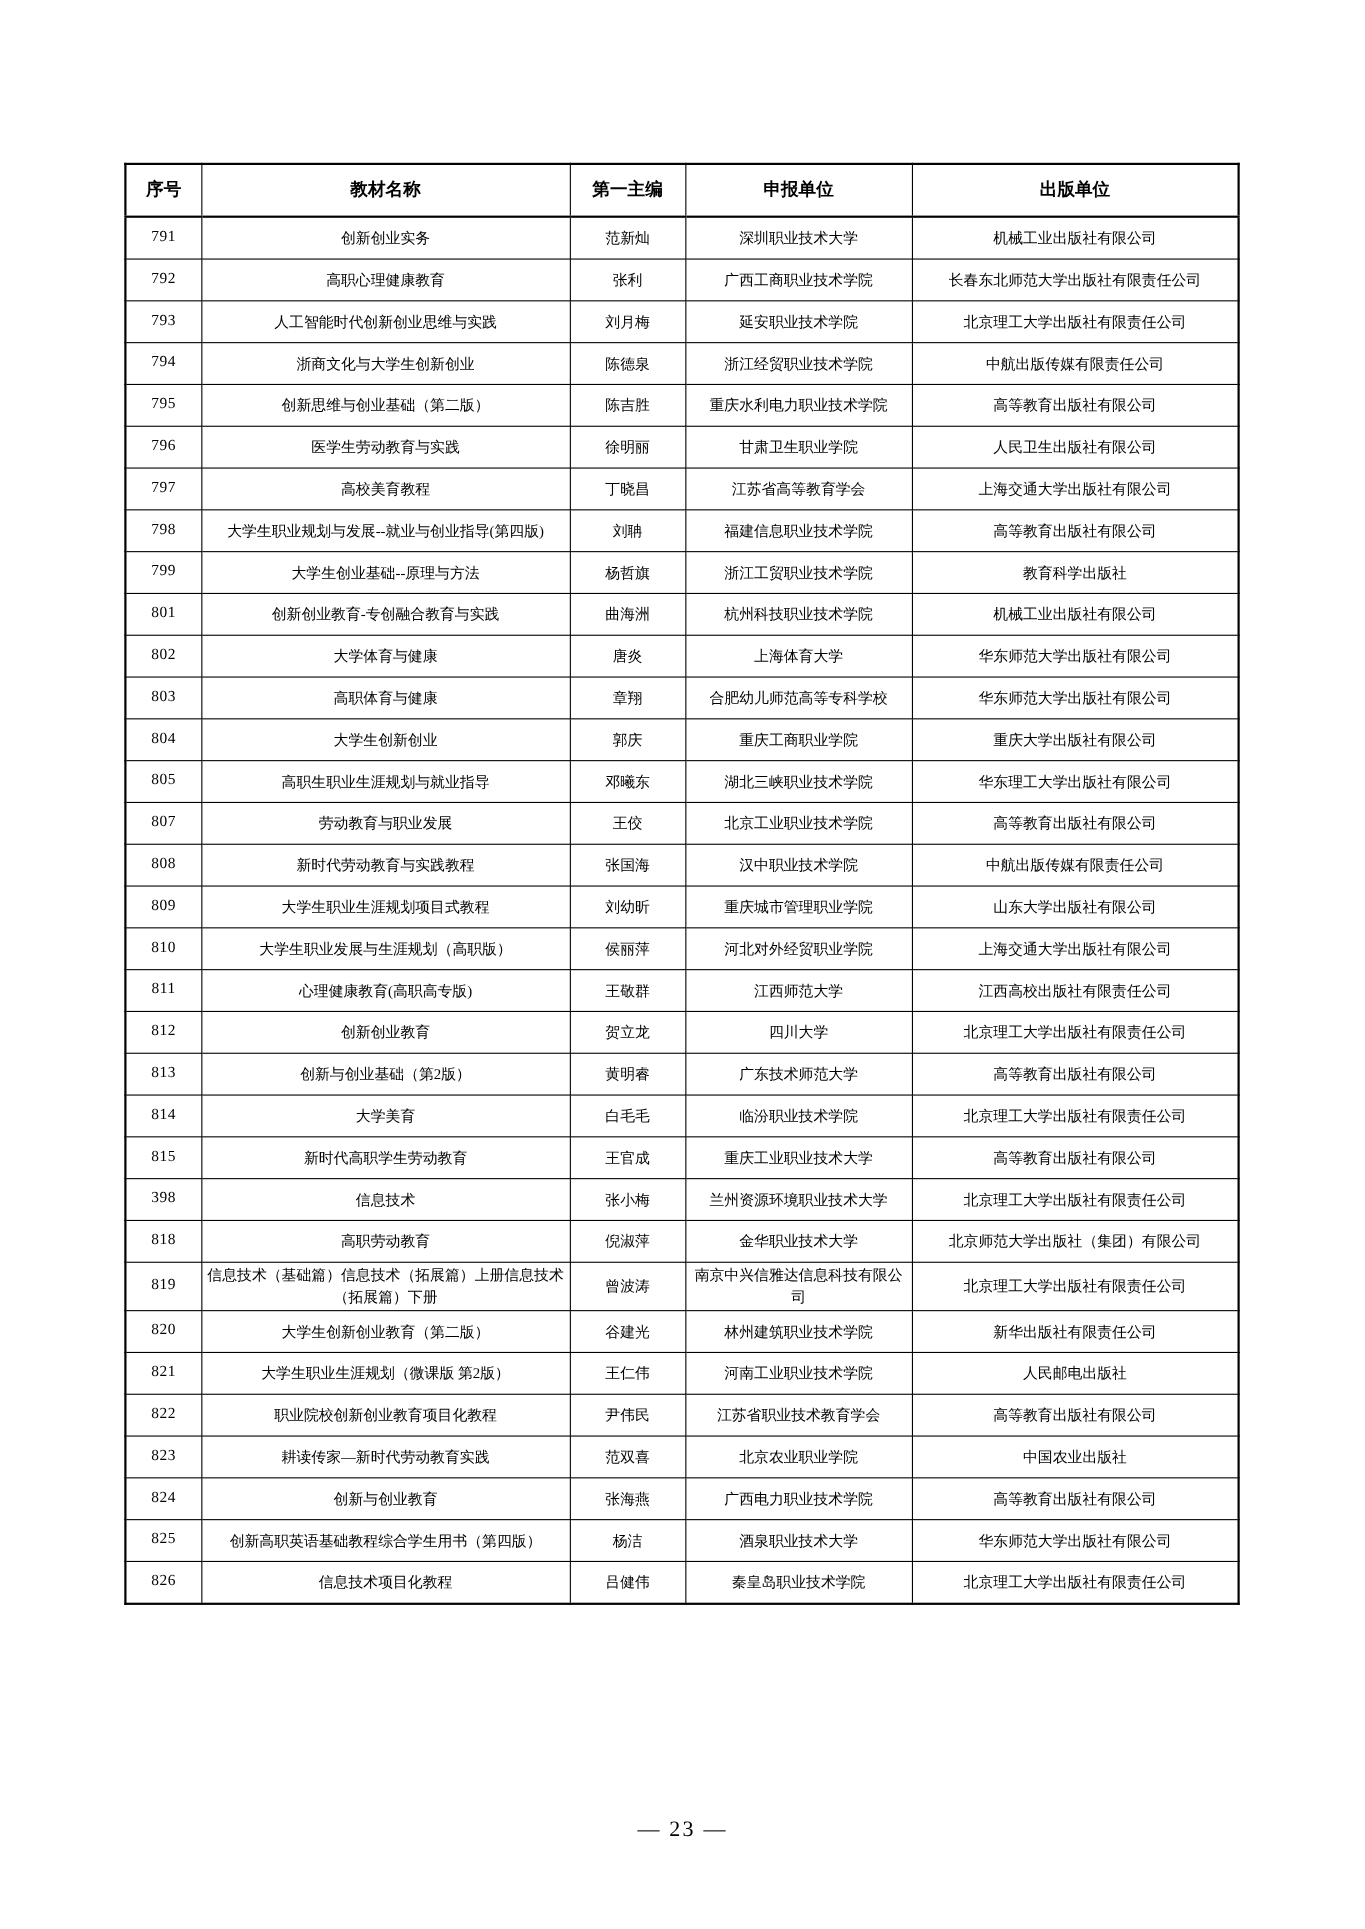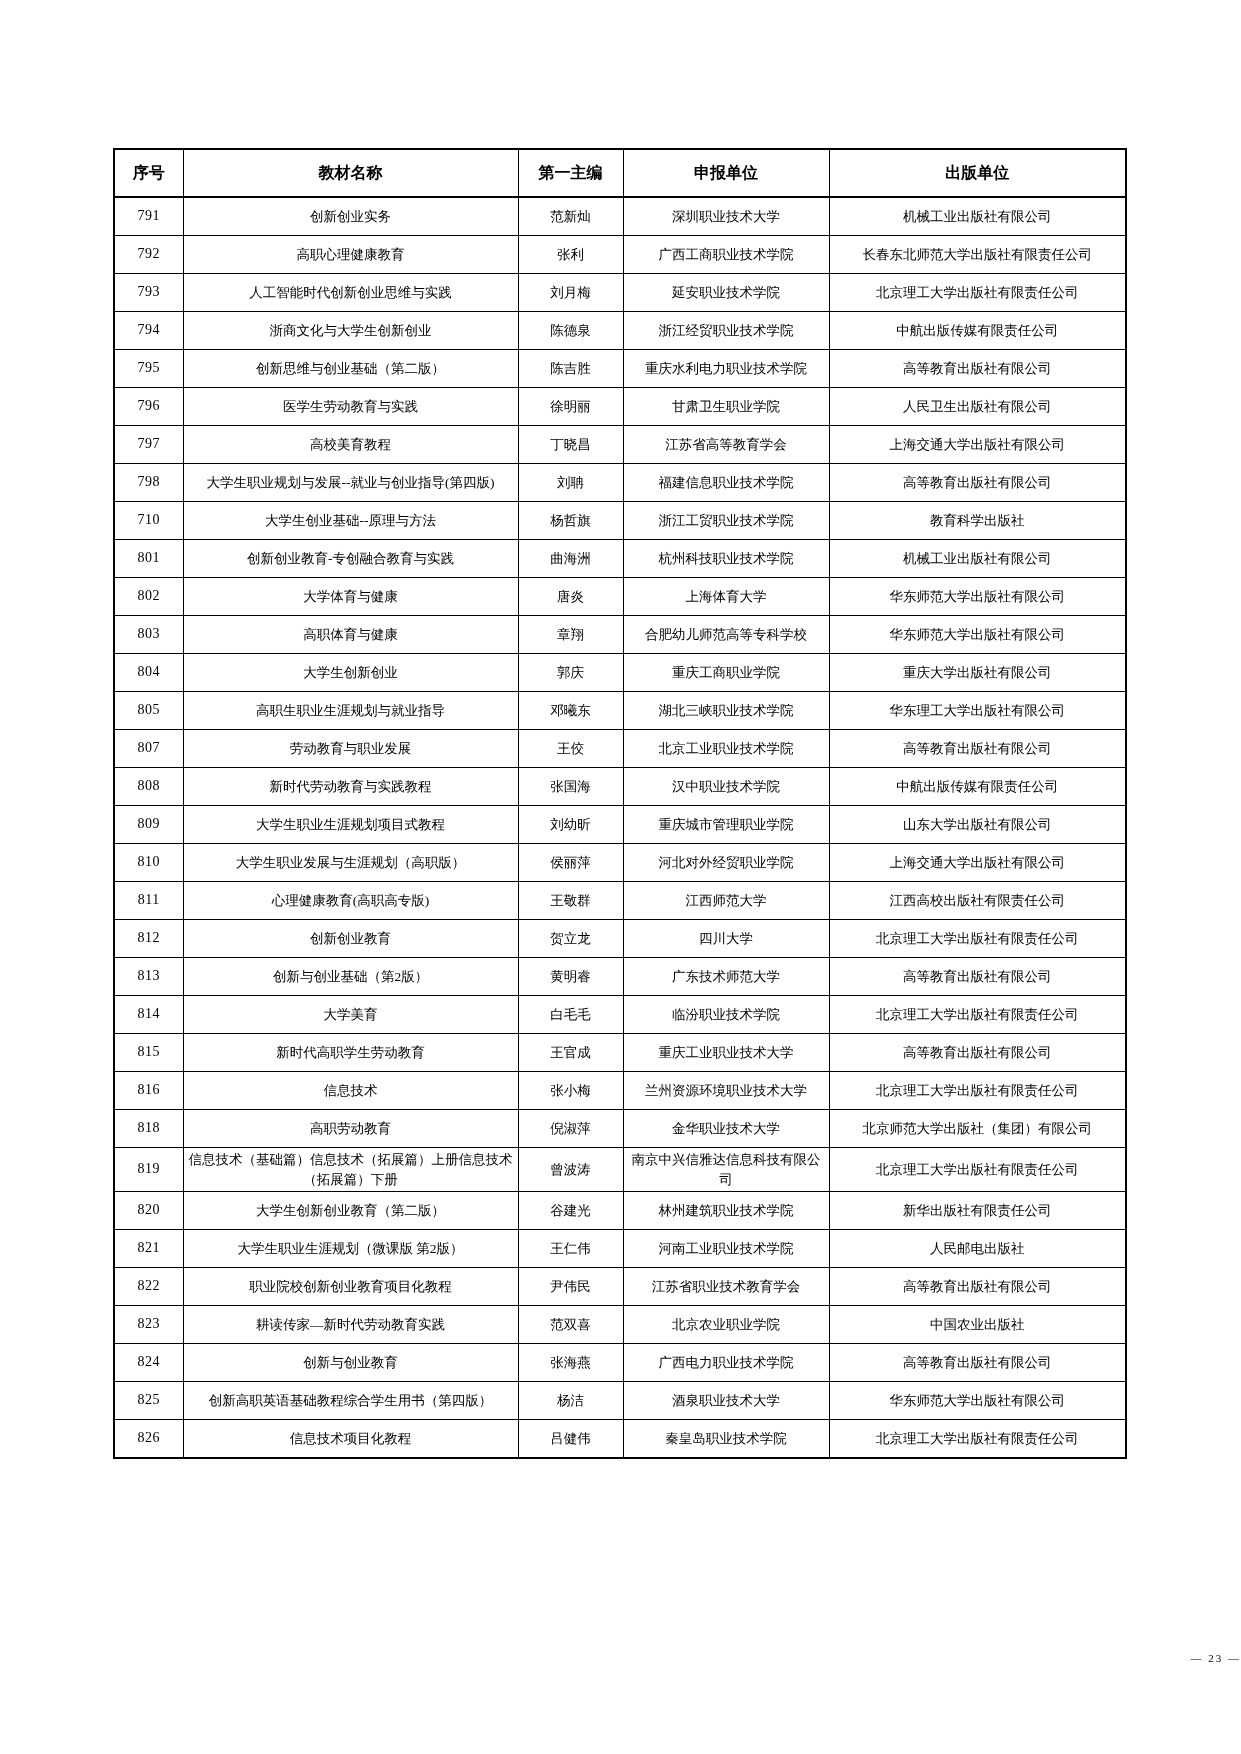--- a/index.html
+++ b/index.html
@@ -48,22 +48,22 @@
   }
   table.doc-table tbody td.serial-cell {
     font-size: 14px;
     letter-spacing: 0.5px;
   }
   .page-footer {
     position: absolute;
     left: 0;
     top: 1652px;
     width: 100%;
-    text-align: right;
-    font-size: 11px;
+    text-align: center;
+    font-size: 20px;
     letter-spacing: 2px;
     color: #000000;
   }
 </style>
 </head>
 <body>
 
 <div class="page">
 
   <table class="doc-table">
@@ -134,21 +134,21 @@
           <td>上海交通大学出版社有限公司</td>
         </tr>
         <tr>
           <td class="serial-cell">798</td>
           <td>大学生职业规划与发展--就业与创业指导(第四版)</td>
           <td>刘聃</td>
           <td>福建信息职业技术学院</td>
           <td>高等教育出版社有限公司</td>
         </tr>
         <tr>
-          <td class="serial-cell">710</td>
+          <td class="serial-cell">799</td>
           <td>大学生创业基础--原理与方法</td>
           <td>杨哲旗</td>
           <td>浙江工贸职业技术学院</td>
           <td>教育科学出版社</td>
         </tr>
         <tr>
           <td class="serial-cell">801</td>
           <td>创新创业教育-专创融合教育与实践</td>
           <td>曲海洲</td>
           <td>杭州科技职业技术学院</td>
@@ -239,21 +239,21 @@
           <td>北京理工大学出版社有限责任公司</td>
         </tr>
         <tr>
           <td class="serial-cell">815</td>
           <td>新时代高职学生劳动教育</td>
           <td>王官成</td>
           <td>重庆工业职业技术大学</td>
           <td>高等教育出版社有限公司</td>
         </tr>
         <tr>
-          <td class="serial-cell">816</td>
+          <td class="serial-cell">398</td>
           <td>信息技术</td>
           <td>张小梅</td>
           <td>兰州资源环境职业技术大学</td>
           <td>北京理工大学出版社有限责任公司</td>
         </tr>
         <tr>
           <td class="serial-cell">818</td>
           <td>高职劳动教育</td>
           <td>倪淑萍</td>
           <td>金华职业技术大学</td>

